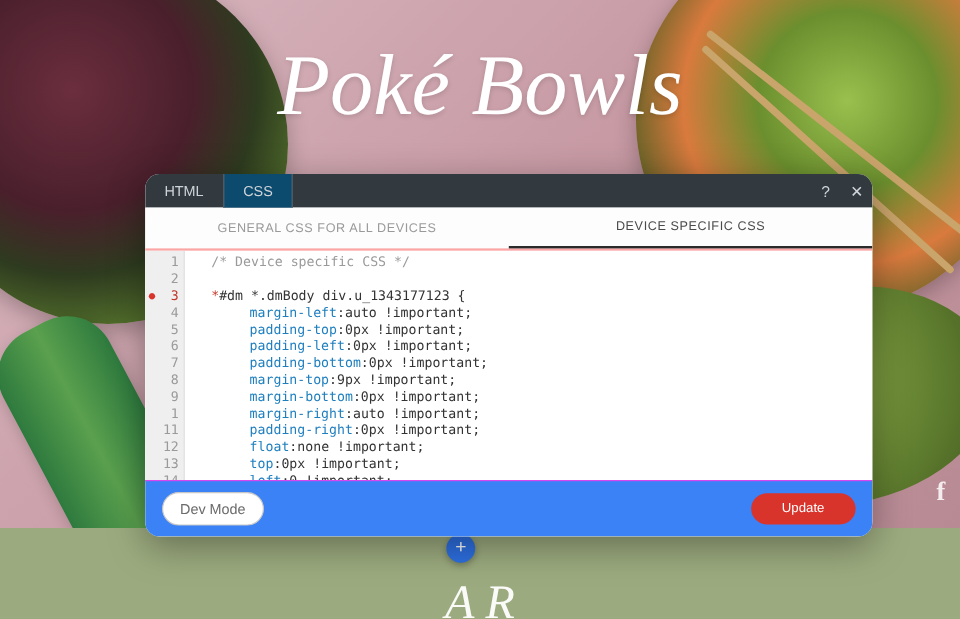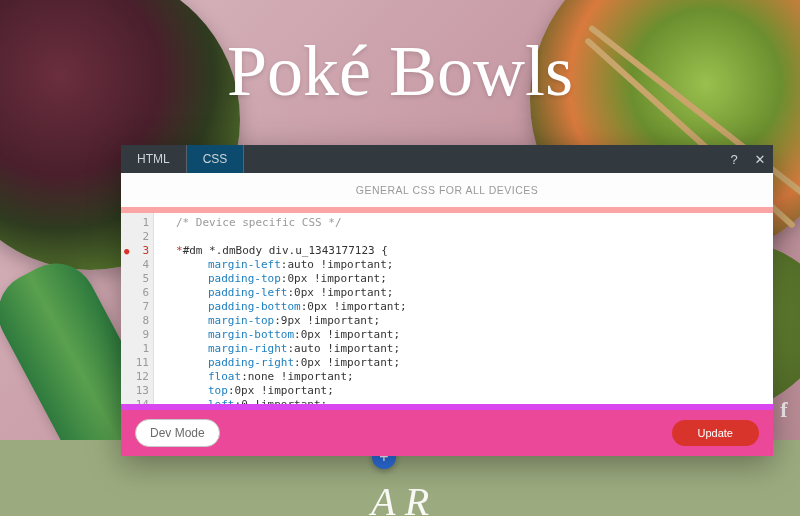--- a/index.html
+++ b/index.html
@@ -1,42 +1,42 @@
 <!DOCTYPE html>
 <html><head>
 <meta charset="utf-8">
 <style>
   html,body{margin:0;padding:0;width:800px;height:516px;overflow:hidden;font-family:Arial,Helvetica,sans-serif}
   .stage{position:relative;width:800px;height:516px;background:#9cab7f}
   .hero{position:absolute;left:0;top:0;width:800px;height:440px;background:linear-gradient(135deg,#d9b8c1 0%,#c79aa4 50%,#b88a94 100%);overflow:hidden}
-  .title{position:absolute;left:0;top:30px;width:100%;text-align:center;font-family:'Brush Script MT','Segoe Script',cursive;font-size:72px;color:#fff;text-shadow:0 2px 4px rgba(0,0,0,.15)}
-  .panel{position:absolute;left:121px;top:145px;width:652px;background:#fff;border-radius:0;box-shadow:0 8px 30px rgba(0,0,0,.35);overflow:hidden}
+  .title{position:absolute;left:0;top:30px;width:100%;text-align:center;font-family:'Brush Script MT','Segoe Script',cursive;font-size:72px;color:#fff;font-style:italic;text-shadow:0 2px 4px rgba(0,0,0,.15)}
+  .panel{position:absolute;left:121px;top:145px;width:606px;background:#fff;border-radius:12px;box-shadow:0 8px 30px rgba(0,0,0,.35);overflow:hidden}
   .panel-top{height:28px;background:#323a40;display:flex;align-items:center;color:#cfd4d8;font-size:12px}
   .top-tab{padding:0 16px;height:100%;display:flex;align-items:center;cursor:pointer}
   .top-tab.active{background:#0c4a6e;border:1px solid #5a6168;border-bottom:none;border-top:none}
   .top-spacer{flex:1}
   .top-icon{width:26px;height:26px;display:flex;align-items:center;justify-content:center;color:#cfd4d8;font-size:13px}
-  .sub-tabs{height:34px;display:flex;background:#fdfdfd;border-bottom:6px solid #fca5a5}
+  .sub-tabs{height:34px;display:flex;background:#fdfdfd;border-bottom:2px solid #fca5a5}
   .sub-tab{flex:1;display:flex;align-items:center;justify-content:center;font-size:10.5px;letter-spacing:.5px;color:#9a9a9a;cursor:pointer}
   .sub-tab.active{color:#4a4a4a;border-bottom:2px solid #2b2b2b}
   .editor{display:flex;height:191px;font-family:Menlo,Consolas,monospace;font-size:11px;overflow:hidden;background:#fff}
   .gutter{width:28px;background:#efefef;color:#9a9a9a;text-align:right;padding:3px 4px 3px 0;line-height:14px;border-right:1px solid #e0e0e0}
   .gutter .ln{height:14px}
   .gutter .err{color:#c0392b;position:relative}
   .gutter .err::before{content:"●";position:absolute;left:3px;top:0;font-size:9px;color:#d9342b}
   .code{flex:1;padding:3px 22px;line-height:14px;white-space:pre;color:#333;overflow:hidden}
   .code .row{height:14px}
   .code .ind1{padding-left:32px}
   .c-comment{color:#9a9a9a}
   .c-sel{color:#333}
   .c-star{color:#c0392b}
   .c-prop{color:#1e7fbf}
   .c-val{color:#333}
   .c-imp{color:#333}
-  .panel-bottom{height:46px;border-top:6px solid #d946ef;display:flex;align-items:center;padding:0 14px;background:#ec4899}
+  .panel-bottom{height:46px;border-top:1px solid #d946ef;display:flex;align-items:center;padding:0 14px;background:#3b82f6}
   .dev-btn{border:1px solid #c7c7c7;background:#fff;color:#6b6b6b;font-size:12px;padding:6px 14px;border-radius:14px;cursor:pointer}
   .update-btn{margin-left:auto;background:#d9342b;color:#fff;border:none;font-size:11px;padding:7px 26px;border-radius:14px;cursor:pointer}
   .fab{position:absolute;left:372px;top:445px;width:24px;height:24px;border-radius:50%;background:#2D6FE0;color:#fff;display:flex;align-items:center;justify-content:center;font-size:16px;box-shadow:0 2px 6px rgba(0,0,0,.3);cursor:pointer}
   .social{position:absolute;right:6px;top:395px;width:20px;height:30px;color:#fff;opacity:.85;display:flex;align-items:center;justify-content:center;font-family:Georgia,serif;font-weight:bold;font-size:22px}
   .section2-title{position:absolute;left:0;top:478px;width:100%;text-align:center;font-family:'Brush Script MT','Segoe Script',cursive;font-size:40px;color:#fff;font-style:italic;opacity:.95}
   .bowl1{position:absolute;left:-60px;top:-30px;width:300px;height:300px;border-radius:50%;background:radial-gradient(circle at 40% 35%,#6b2e3e 0%,#4a1f2c 38%,#2e3b1f 58%,#5a7a2e 80%);box-shadow:0 6px 18px rgba(0,0,0,.25)}
   .bowl2{position:absolute;right:-50px;top:-60px;width:320px;height:320px;border-radius:50%;background:radial-gradient(circle at 55% 45%,#9ac04e 0%,#6b8f2e 30%,#d97a3e 55%,#3e5a1f 80%);box-shadow:0 6px 18px rgba(0,0,0,.25)}
   .bottle{position:absolute;left:30px;top:260px;width:100px;height:220px;background:linear-gradient(90deg,#2e7a3e 0%,#5aa04e 50%,#2e7a3e 100%);border-radius:40px 40px 20px 20px;transform:rotate(-28deg);box-shadow:0 4px 12px rgba(0,0,0,.2)}
   .stick{position:absolute;width:280px;height:6px;background:#c9a46b;border-radius:3px}
   .stick.s1{right:-40px;top:110px;transform:rotate(38deg)}
@@ -65,20 +65,21 @@
   <div class="panel">
     <div class="panel-top">
       <div class="top-tab">HTML</div>
       <div class="top-tab active">CSS</div>
       <div class="top-spacer"></div>
       <div class="top-icon">?</div>
       <div class="top-icon">✕</div>
     </div>
     <div class="sub-tabs">
       <div class="sub-tab">GENERAL CSS FOR ALL DEVICES</div>
+      <div class="sub-tab active">DEVICE SPECIFIC CSS</div>
     </div>
     <div class="editor">
       <div class="gutter" id="gutter">
           <div class="ln">1</div>
           <div class="ln">2</div>
           <div class="ln err">3</div>
           <div class="ln">4</div>
           <div class="ln">5</div>
           <div class="ln">6</div>
           <div class="ln">7</div>

